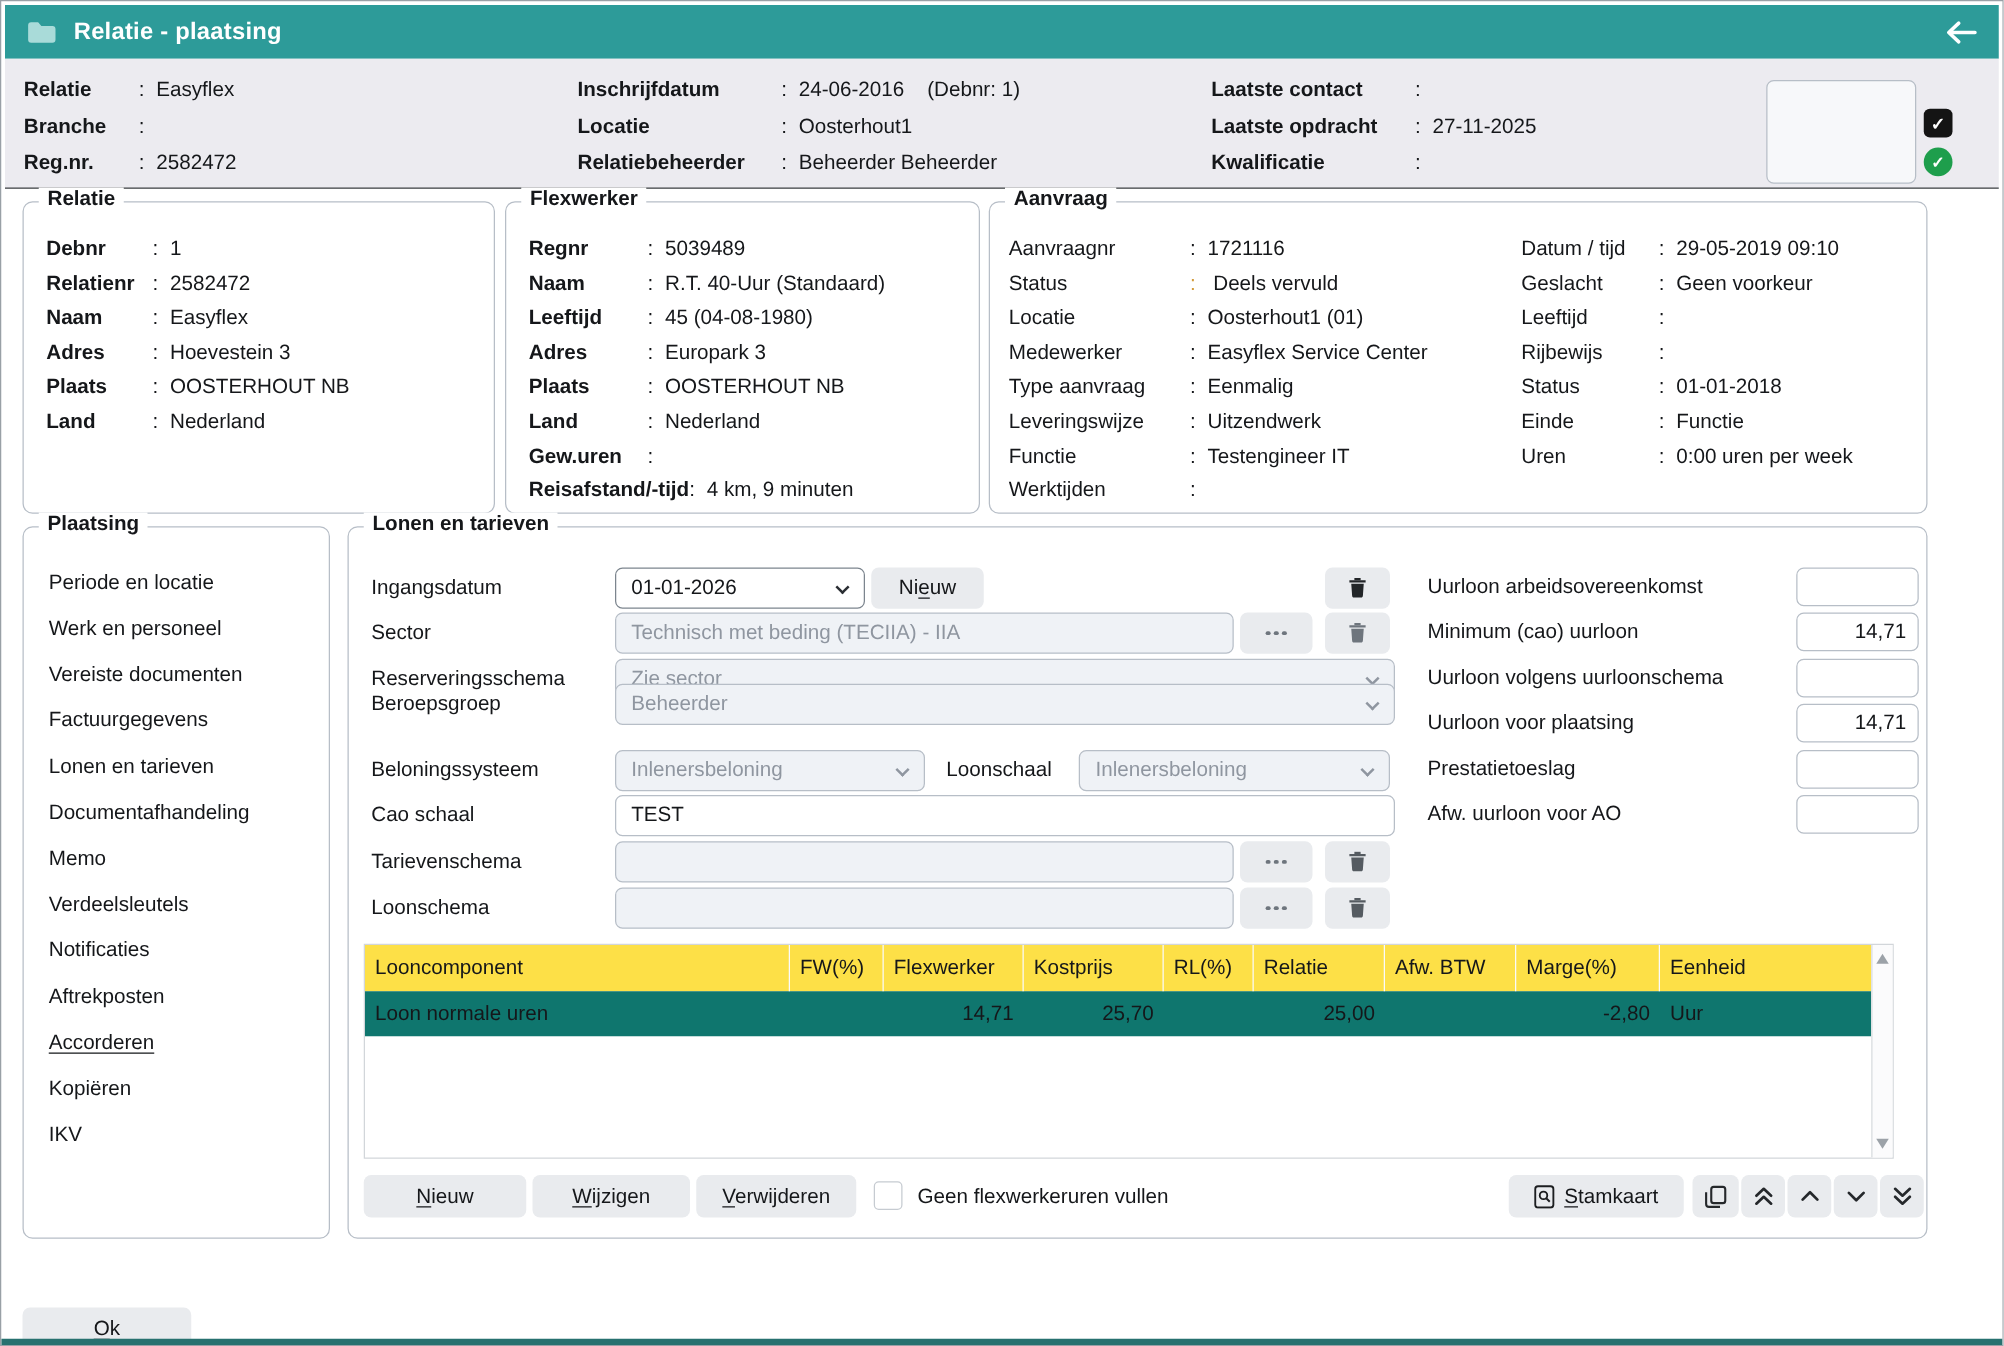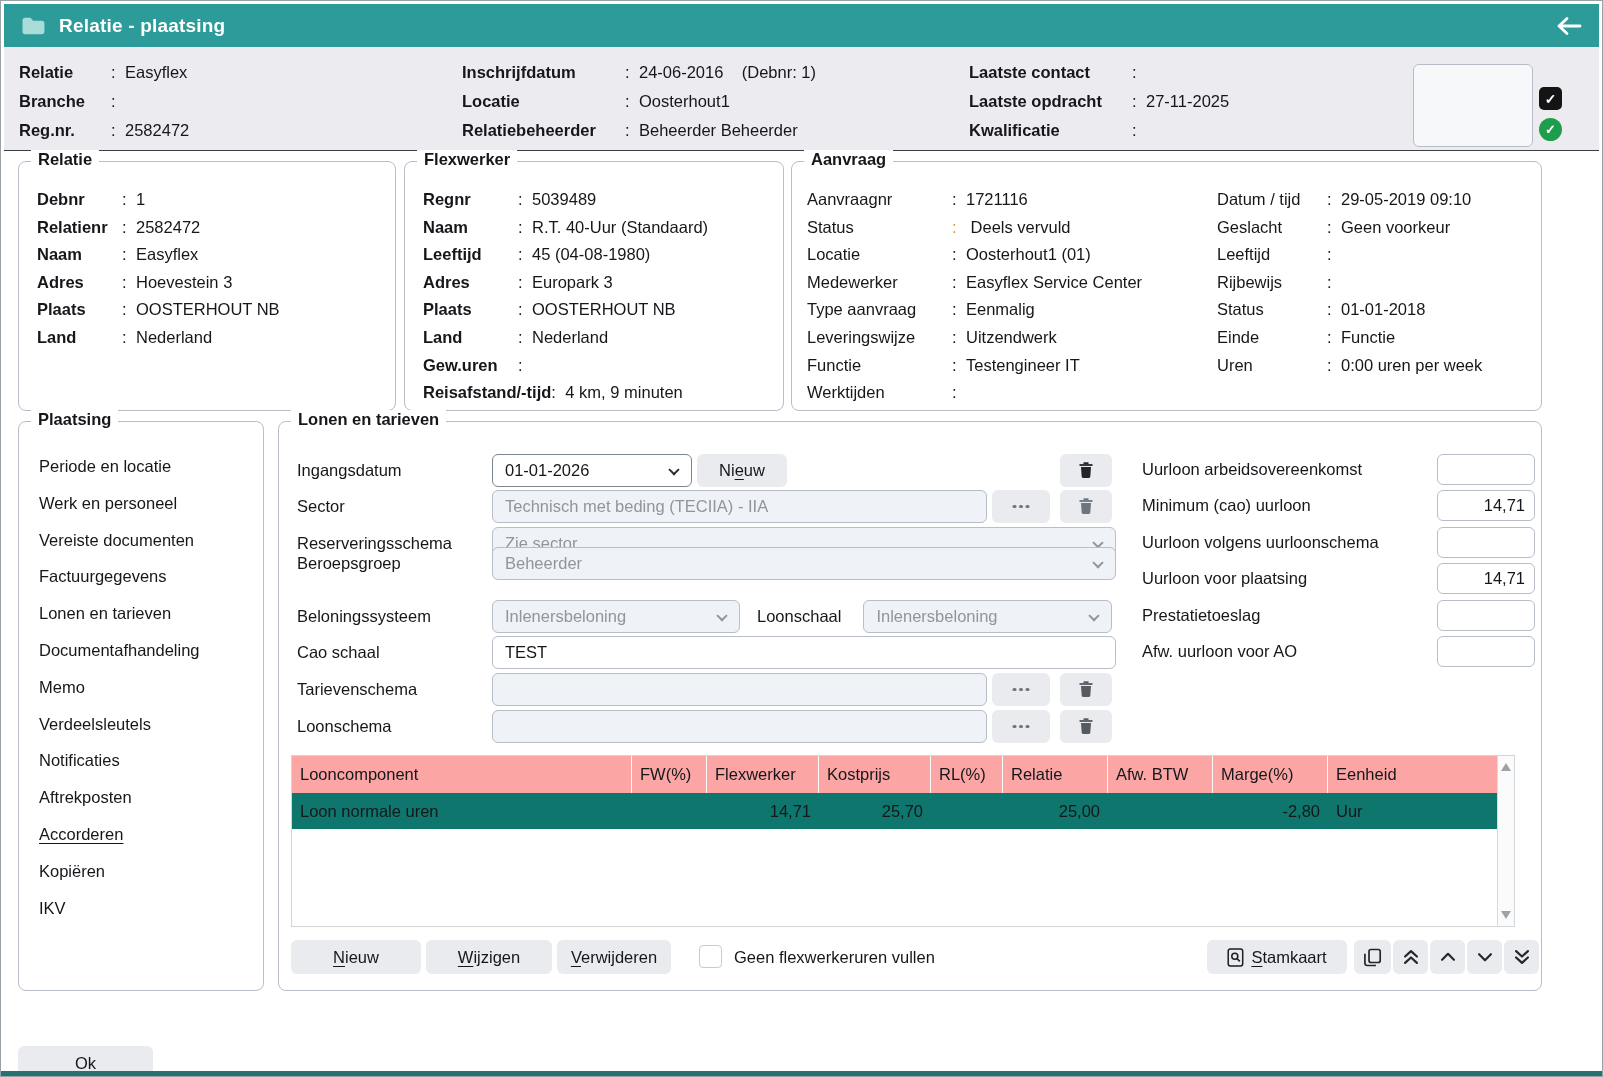--- a/index.html
+++ b/index.html
@@ -62,21 +62,21 @@
   .dot{width:3.2px;height:3.2px;border-radius:50%;background:#6E757D;box-shadow:-6.5px 0 0 #6E757D,6.5px 0 0 #6E757D}
 
   
   .urow{position:absolute;display:flex;height:31px;left:863px}
   .ulab{width:295px;line-height:31px;font-size:16.5px;white-space:nowrap}
   .ufld{width:98px;height:31px;border:1.5px solid #B7BEC7;border-radius:6px;background:#fff;font-size:16.5px;display:flex;align-items:center;justify-content:flex-end;padding:0 9px}
   .ufld.dis{justify-content:flex-start}
 
   
   .tablewrap{position:absolute;left:12px;top:333px;width:1224px;height:172px;border:1px solid #D2D6DA;background:#fff}
-  .thead{display:flex;height:37px;background:#fca5a5;width:calc(100% - 17px)}
+  .thead{display:flex;height:37px;background:#fde047;width:calc(100% - 17px)}
   .thead span{line-height:36px;padding:0 8px;border-right:1px solid #FAFAFA;font-size:16.5px;white-space:nowrap;overflow:hidden}
   .thead span:nth-of-type(9){border-right:none}
   .trow{display:flex;height:36px;background:#0f766e;width:calc(100% - 17px)}
   .trow span{line-height:36px;padding:0 8px;font-size:16.5px;white-space:nowrap;overflow:hidden}
   .tcells span{flex:0 0 auto}
   .tcells span:nth-of-type(1){width:340px}
   .tcells span:nth-of-type(2){width:75px}
   .tcells span:nth-of-type(3){width:112px}
   .tcells span:nth-of-type(4){width:112px}
   .tcells span:nth-of-type(5){width:72px}
@@ -599,21 +599,21 @@
         <i class="tri-down"></i>
       </div>
     </div>
 
     <button class="btn" style="left:12px;top:518px;width:130px">
       <span><span class="accel">N</span><span>ieuw</span></span>
     </button>
     <button class="btn" style="left:147px;top:518px;width:126px">
       <span><span class="accel">W</span><span>ijzigen</span></span>
     </button>
-    <button class="btn" style="left:278px;top:518px;width:114px">
+    <button class="btn" style="left:278px;top:518px;width:128px">
       <span><span class="accel">V</span><span>erwijderen</span></span>
     </button>
     <span class="chk" style="left:420px;top:523px"></span>
     <span class="chklabel" style="left:455px;top:518px">Geen flexwerkeruren vullen</span>
 
     <button class="btn" style="left:928px;top:518px;width:140px">
       <svg width="17" height="19" viewBox="0 0 17 19" fill="none" stroke="#1c1e20" stroke-width="1.5">
           <rect x="1.2" y="1" width="14.5" height="17" rx="2.2"></rect>
           <circle cx="7.8" cy="8.3" r="3"></circle>
           <path d="M10 10.6l2.8 2.8"></path>

